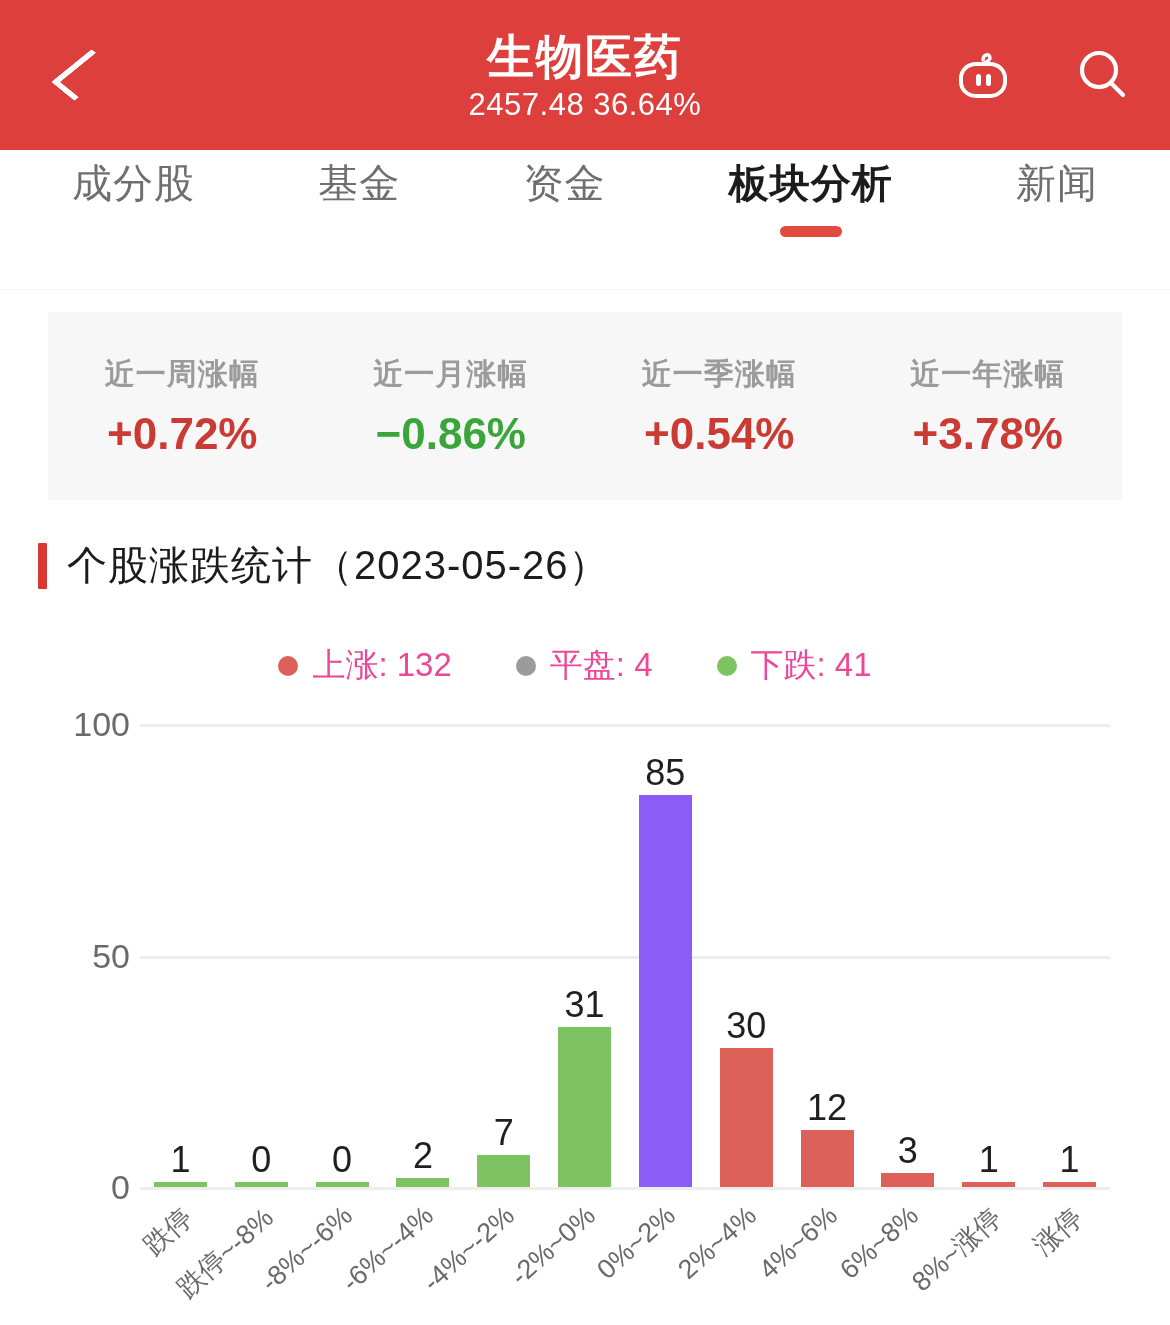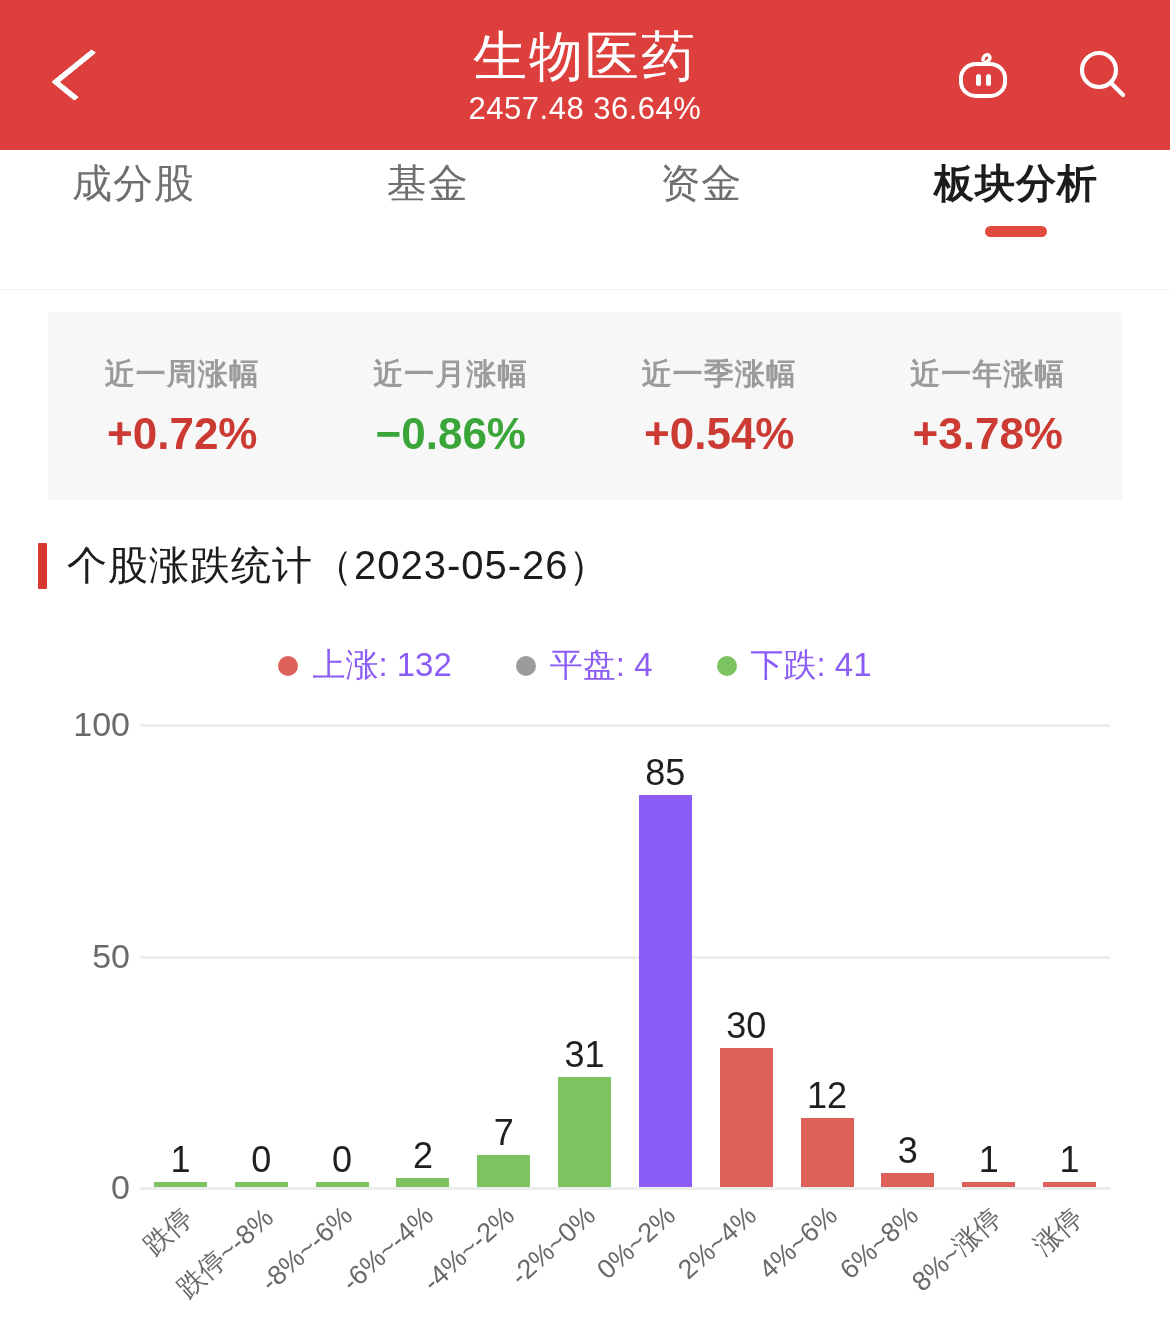--- a/index.html
+++ b/index.html
@@ -38,22 +38,22 @@
     transform: rotate(45deg) skew(-6deg, -6deg);
     border-radius: 2px;
   }
   .header-center {
     text-align: center;
     color: #ffffff;
     line-height: 1.05;
     margin-top: 4px;
   }
   .header-title {
-    font-size: 54px;
-    font-weight: 400;
+    font-size: 47px;
+    font-weight: 700;
     letter-spacing: 2px;
   }
   .header-sub {
     font-size: 31px;
     font-weight: 400;
     margin-top: 8px;
     letter-spacing: 0.5px;
   }
   .header-actions {
     position: absolute;
@@ -139,21 +139,21 @@
 
   
   .legend {
     display: flex;
     justify-content: center;
     align-items: center;
     gap: 64px;
     margin-top: 50px;
     padding-right: 20px;
   }
-  .legend-item { display: flex; align-items: center; font-size: 33px; color: #8b5cf6; }
+  .legend-item { display: flex; align-items: center; font-size: 33px; color: #ec4899; }
   .legend-dot { width: 20px; height: 20px; border-radius: 50%; margin-right: 14px; }
 
   
   .chart {
     position: relative;
     width: 1170px;
     height: 540px;
     margin-top: 18px;
   }
   .plot {
@@ -268,20 +268,21 @@
       </svg>
     </div>
   </div>
 </div>
 
 <div class="tabs">
   <div class="tab">成分股</div>
   <div class="tab">基金</div>
   <div class="tab">资金</div>
   <div class="tab active">板块分析</div>
+  <div class="tab">新闻</div>
 </div>
 
 <div class="stats-wrap">
   <div class="stats">
     <div class="stat">
       <div class="stat-label">近一周涨幅</div>
       <div class="stat-value up">+0.72%</div>
     </div>
     <div class="stat">
       <div class="stat-label">近一月涨幅</div>
@@ -345,36 +346,36 @@
           <div class="bar" title="-6%~-4%: 2" style="height: 9.26px; background: rgb(125, 195, 97);">
             <div class="bar-label">2</div>
           </div>
         </div>
         <div class="bar-slot">
           <div class="bar" title="-4%~-2%: 7" style="height: 32.41px; background: rgb(125, 195, 97);">
             <div class="bar-label">7</div>
           </div>
         </div>
         <div class="bar-slot">
-          <div class="bar" title="-2%~0%: 31" style="height: 110px; background: rgb(125, 195, 97);">
+          <div class="bar" title="-2%~0%: 31" style="height: 160px; background: rgb(125, 195, 97);">
             <div class="bar-label">31</div>
           </div>
         </div>
         <div class="bar-slot">
           <div class="bar" title="0%~2%: 85" style="height: 392px; background: #8b5cf6; margin-top: 39px;">
             <div class="bar-label">85</div>
           </div>
         </div>
         <div class="bar-slot">
           <div class="bar" title="2%~4%: 30" style="height: 138.9px; background: rgb(220, 98, 89);">
             <div class="bar-label">30</div>
           </div>
         </div>
         <div class="bar-slot">
-          <div class="bar" title="4%~6%: 12" style="height: 69px; background: rgb(220, 98, 89);">
+          <div class="bar" title="4%~6%: 12" style="height: 57px; background: rgb(220, 98, 89);">
             <div class="bar-label">12</div>
           </div>
         </div>
         <div class="bar-slot">
           <div class="bar" title="6%~8%: 3" style="height: 13.89px; background: rgb(220, 98, 89);">
             <div class="bar-label">3</div>
           </div>
         </div>
         <div class="bar-slot">
           <div class="bar" title="8%~涨停: 1" style="height: 5px; background: rgb(220, 98, 89);">

